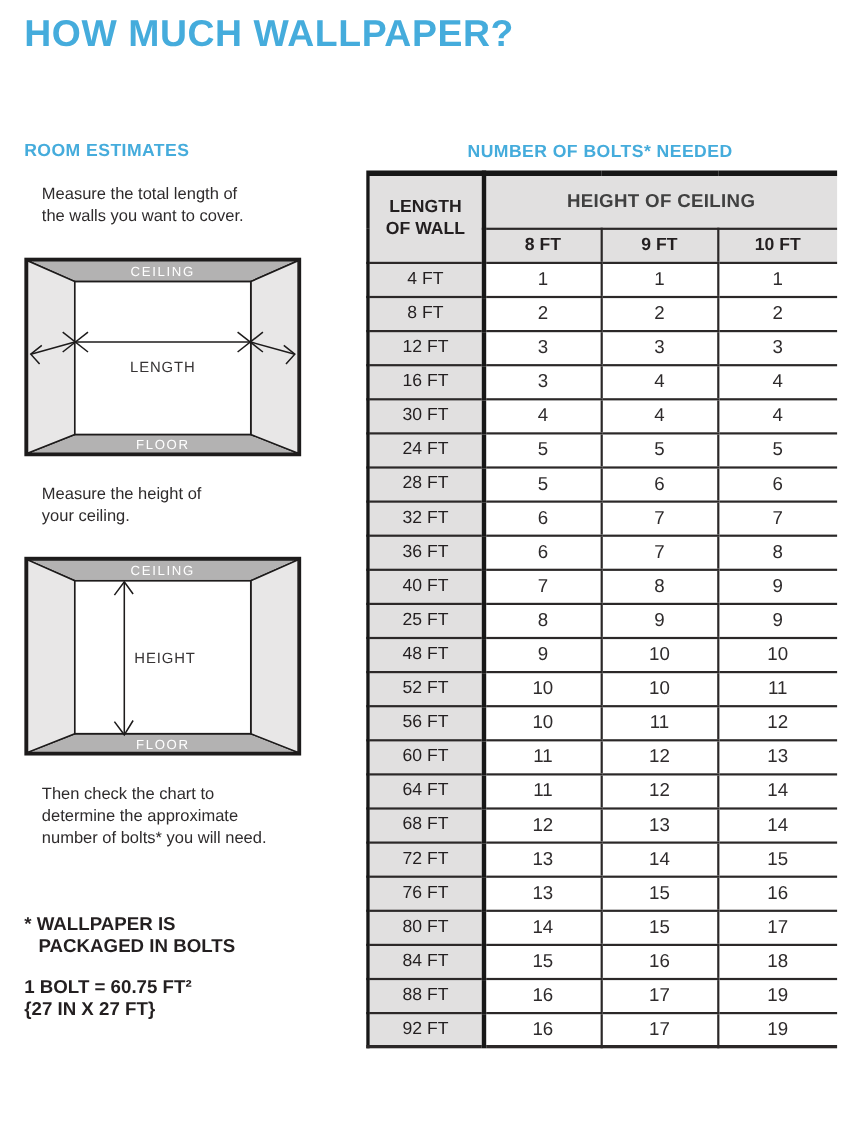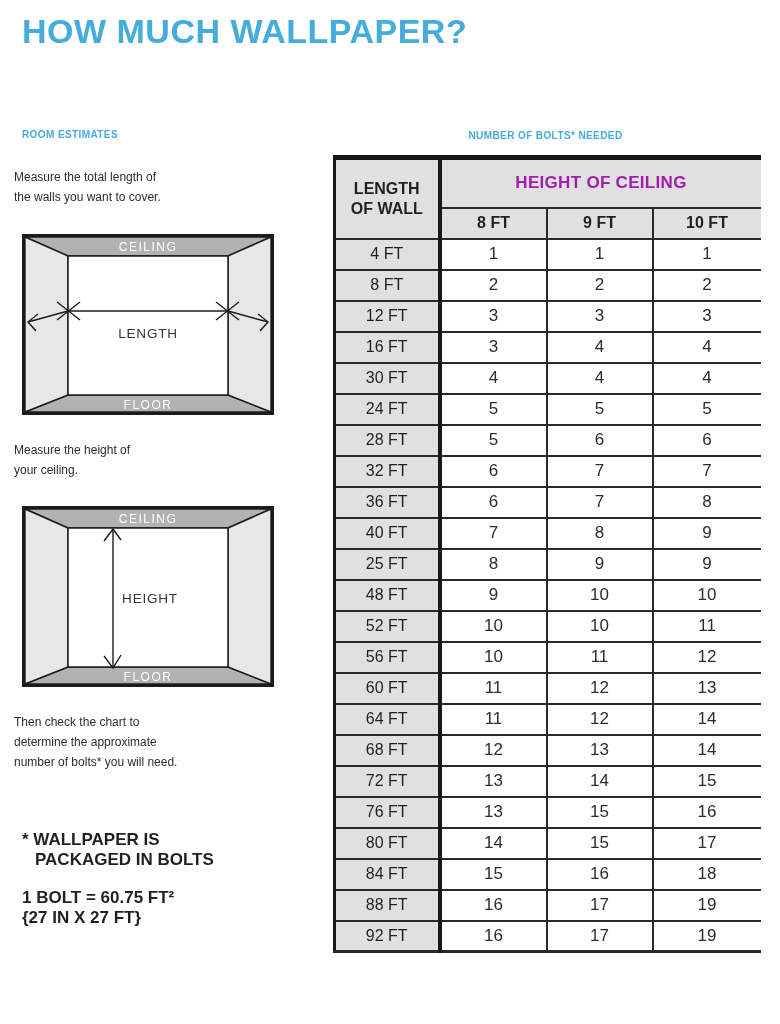--- a/index.html
+++ b/index.html
@@ -15,26 +15,26 @@
   html,body{background:#ffffff;}
   .page{
     position:relative;width:780px;height:1024px;background:#ffffff;
     font-family:"Liberation Sans", sans-serif;color:var(--ink);overflow:hidden;
   }
   .page-title{
     position:absolute;left:22px;top:12px;
     font-size:34px;font-weight:bold;color:var(--accent);letter-spacing:0.5px;
   }
   .section-heading{
-    position:absolute;font-size:10px;font-weight:bold;color:var(--accent);letter-spacing:0.4px;
+    position:absolute;font-size:16px;font-weight:bold;color:var(--accent);letter-spacing:0.4px;
   }
   .h-room{left:22px;top:129px;}
   .h-table{left:333px;top:130px;width:425px;text-align:center;}
   .step{
-    position:absolute;left:14px;font-size:12px;line-height:20px;color:#2e2b2c;
+    position:absolute;left:38px;font-size:15px;line-height:20px;color:#2e2b2c;
     white-space:pre-line;
   }
   .step1{top:167px;}
   .step2{top:440px;}
   .step3{top:712px;}
   .note{position:absolute;left:22px;font-size:17px;font-weight:bold;line-height:20px;color:#231f20;}
   .note-packaged{top:830px;}
   .note-packaged .indent{padding-left:13px;}
   .note-bolt{top:888px;}
   .diagram{position:absolute;left:22px;width:252px;height:181px;}
@@ -54,21 +54,21 @@
     font-size:17px;color:#2e2b2c;
   }
   table.bolts th, table.bolts td{
     text-align:center;vertical-align:middle;
     border-bottom:2px solid var(--line);
   }
   th.corner{
     background:var(--header-gray);font-size:16px;font-weight:bold;line-height:20px;
     border-right:4px solid var(--heavy);white-space:pre-line;color:#231f20;
   }
-  th.group{background:var(--header-gray);font-size:17px;font-weight:bold;height:50px;letter-spacing:0.3px;color:#a21caf;}
+  th.group{background:var(--header-gray);font-size:17px;font-weight:bold;height:50px;letter-spacing:0.3px;color:#404040;}
   th.subcol{background:var(--header-gray);font-size:16px;font-weight:bold;height:31px;color:#231f20;}
   th.subcol + th.subcol{border-left:2px solid var(--line);}
   table.bolts tbody th{
     background:var(--header-gray);font-size:16px;font-weight:normal;
     border-right:4px solid var(--heavy);height:31px;color:#231f20;
   }
   table.bolts tbody td{background:#ffffff;height:31px;}
   table.bolts tbody td + td{border-left:2px solid var(--line);}
 </style>
 </head>

